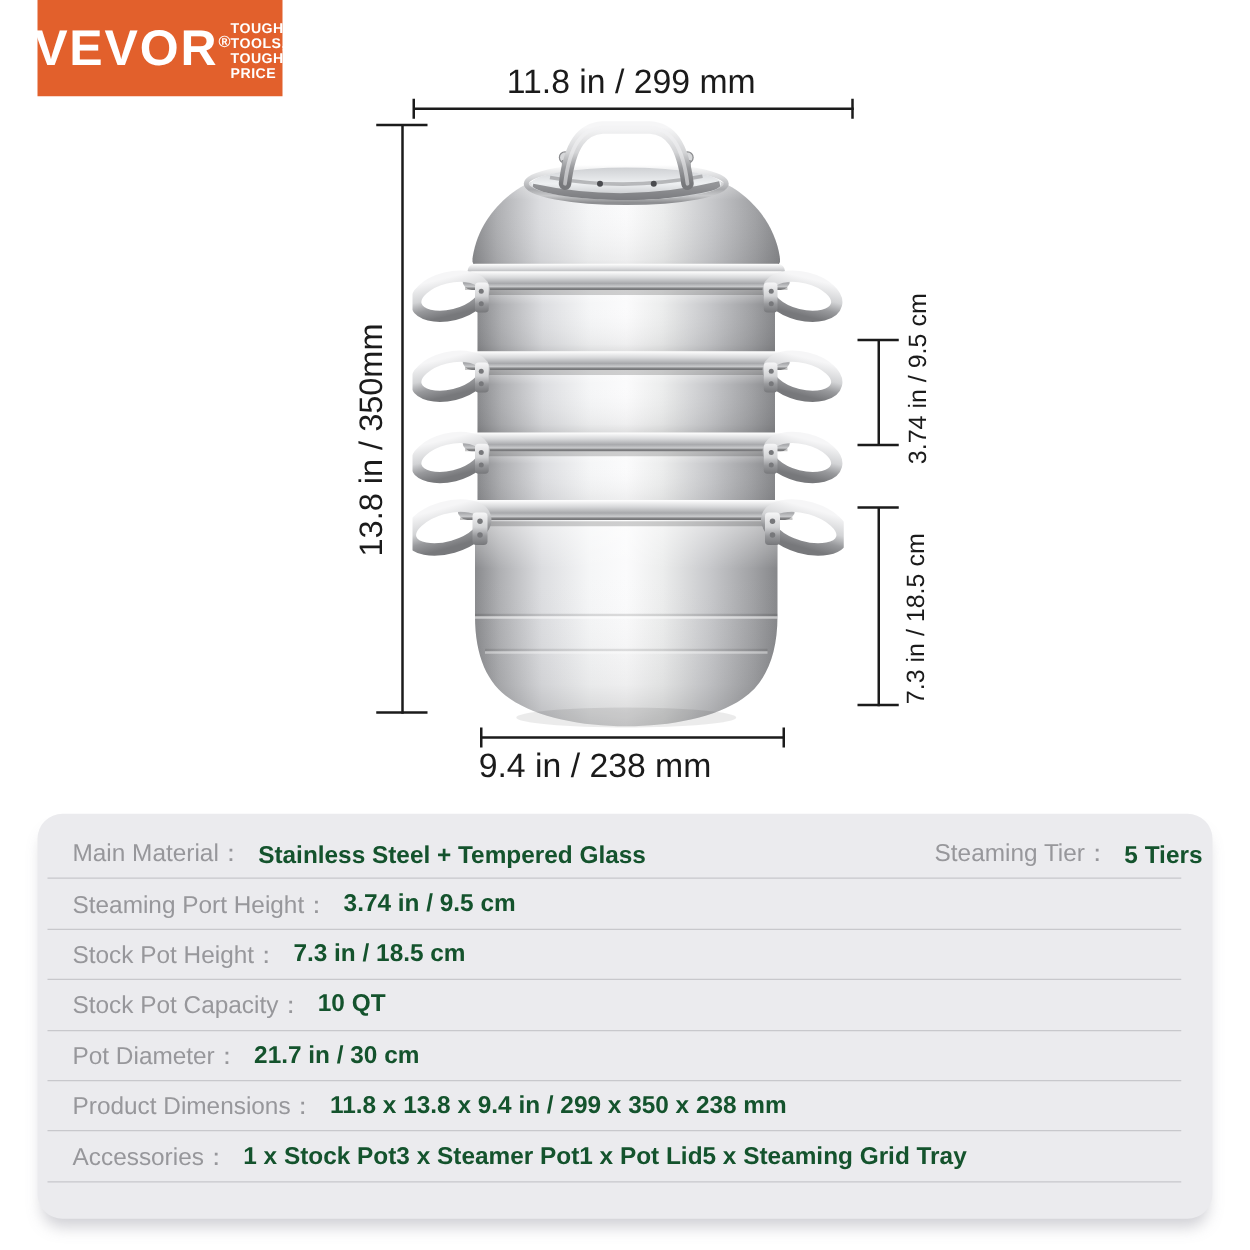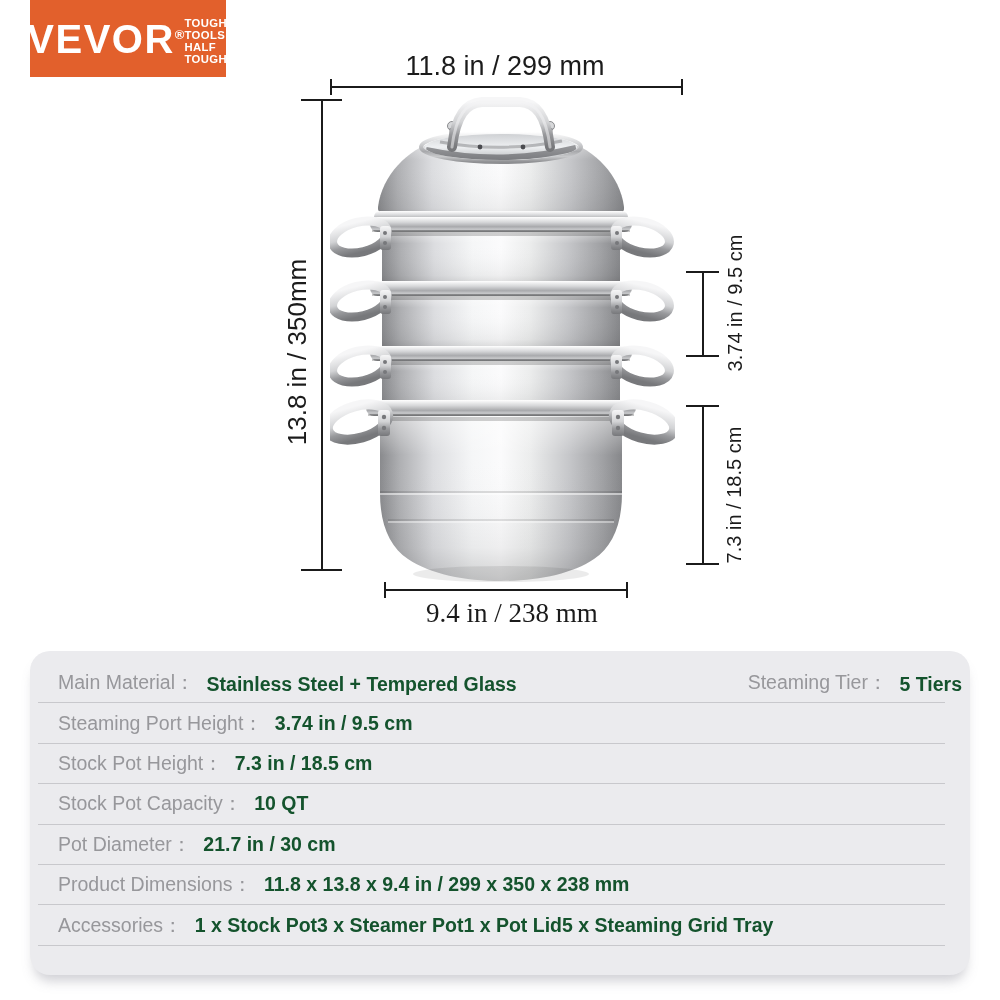--- a/index.html
+++ b/index.html
@@ -27,21 +27,21 @@
   #dim-r2-line{left:702px;top:406px;width:2px;height:159px;}
   #dim-r2-tick-t{left:686px;top:405px;width:33px;height:2px;}
   #dim-r2-tick-b{left:686px;top:563px;width:33px;height:2px;}
   #dim-bot-line{left:385px;top:589px;width:243px;height:2px;}
   #dim-bot-tick-l{left:384px;top:582px;width:2px;height:16px;}
   #dim-bot-tick-r{left:626px;top:582px;width:2px;height:16px;}
 
   .dlh{position:absolute;transform:translate(-50%,-50%);white-space:nowrap;color:#1b1b1b;}
   .dlv{position:absolute;transform:translate(-50%,-50%) rotate(-90deg);white-space:nowrap;color:#1b1b1b;}
   #dim-top-label{left:505px;top:66px;font-size:27px;}
-  #dim-bottom-label{left:512px;top:613px;font-size:27px;font-family:Liberation Serif, serif;}
+  #dim-bottom-label{left:476px;top:613px;font-size:27px;}
   #dim-left-label{left:297px;top:352px;font-size:26px;}
   #dim-r1-label{left:735px;top:303px;font-size:20px;}
   #dim-r2-label{left:734px;top:495px;font-size:20px;}
 
   
   #pot{position:absolute;left:330px;top:95px;width:345px;height:492px;}
 
   
   #spec-panel{position:absolute;left:30px;top:651px;width:940px;height:324px;
               background:#EBEBEE;border-radius:20px;
@@ -57,21 +57,21 @@
   #sp-row-acc .acc-items{display:flex;margin-left:12px;}
   #sp-row-acc .acc-items .sp-value{margin-left:0;}
 </style>
 </head>
 <body>
 
 <div id="stage">
 
   <div id="logo">
     <div class="name"><span>VEVOR</span><span class="reg">®</span></div>
-    <div class="tagline">TOUGH TOOLS, HALF TOUGH</div>
+    <div class="tagline">TOUGH TOOLS, TOUGH PRICE</div>
   </div>
 
   <svg id="pot" viewBox="0 0 345 492" aria-hidden="true">
     <defs>
       <linearGradient id="cyl" x1="0" y1="0" x2="1" y2="0">
         <stop offset="0" stop-color="#898a8d"></stop>
           <stop offset="0.08" stop-color="#aeafb2"></stop>
         <stop offset="0.22" stop-color="#dcdde0"></stop>
           <stop offset="0.38" stop-color="#f5f6f7"></stop>
         <stop offset="0.5" stop-color="#fbfbfc"></stop>

